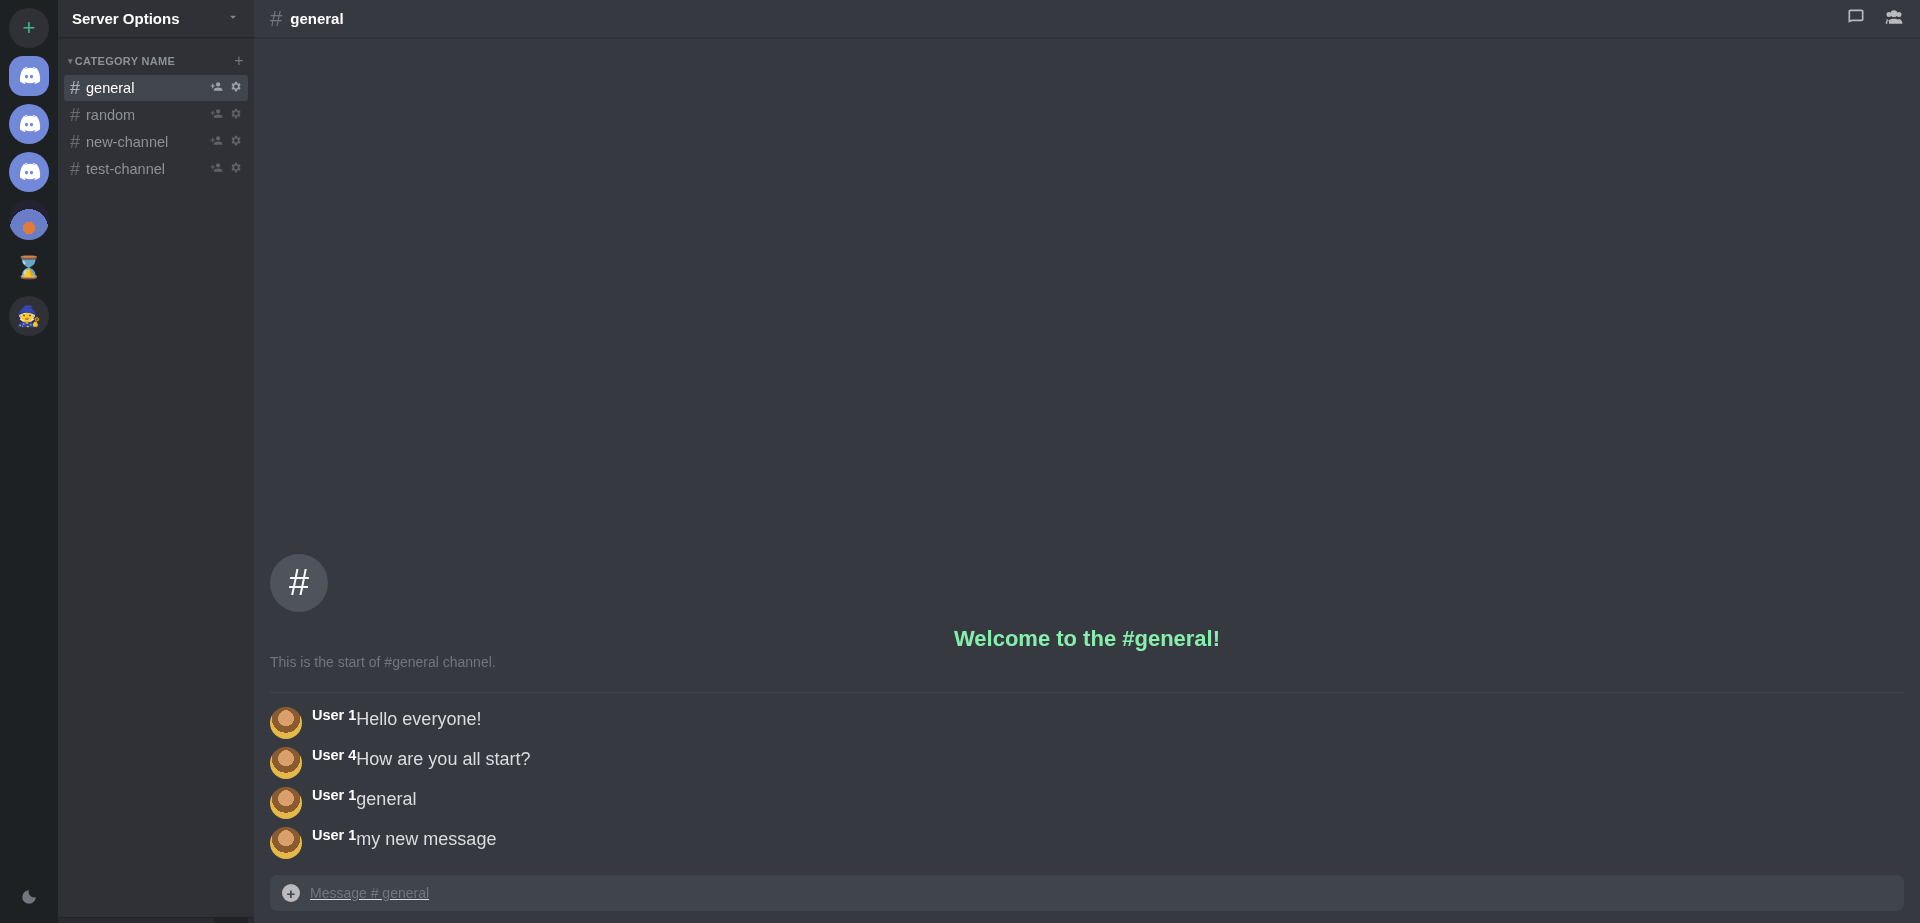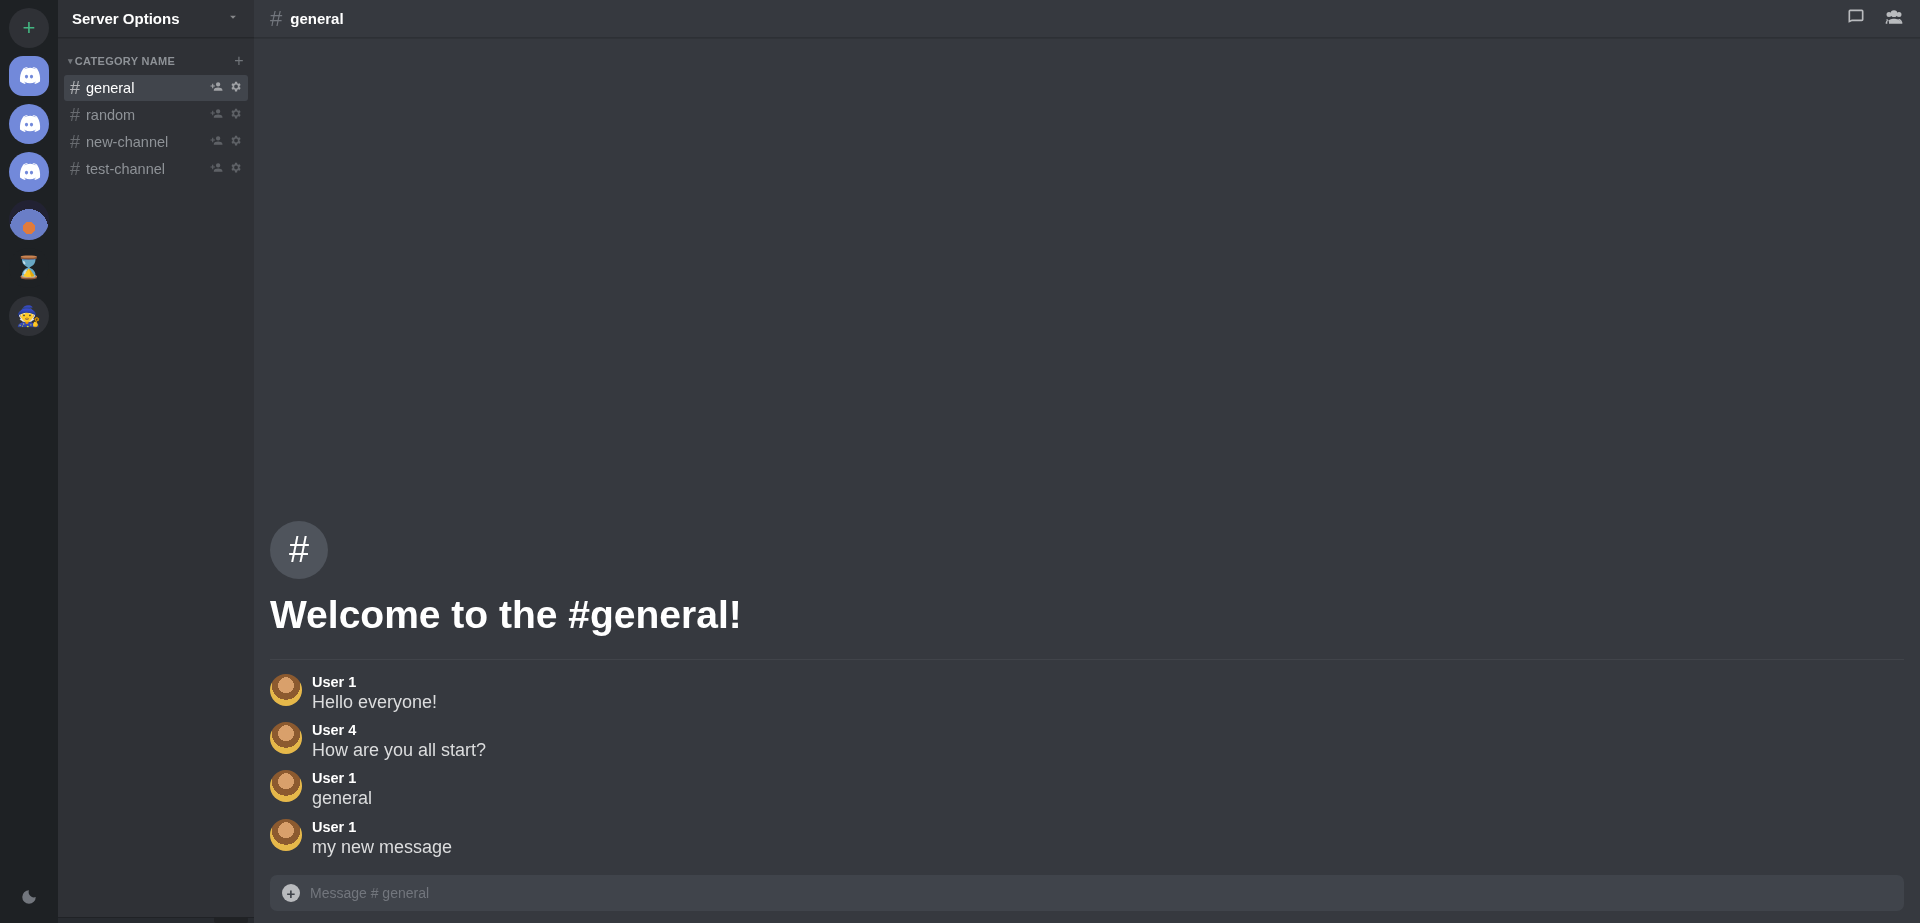--- a/index.html
+++ b/index.html
@@ -43,34 +43,34 @@
 .main { flex: 1; display: flex; flex-direction: column; background: #36393f; min-width: 0; }
 .chat-header { height: 38px; display: flex; align-items: center; padding: 0 16px; border-bottom: 1px solid rgba(0,0,0,.15); box-shadow: 0 1px 0 rgba(0,0,0,.1); flex-shrink: 0; }
 .chat-header .hash { color: #72767d; font-size: 22px; font-weight: 400; margin-right: 8px; }
 .chat-header .title { color: #fff; font-weight: 700; font-size: 15px; }
 .chat-header .tools { margin-left: auto; display: flex; gap: 18px; color: #b9bbbe; }
 .chat-header .tools svg { width: 20px; height: 20px; fill: #b9bbbe; cursor: pointer; }
 
 .scroller { flex: 1; overflow-y: auto; display: flex; flex-direction: column; justify-content: flex-end; padding: 0 16px; }
 .welcome { padding-top: 20px; }
 .welcome-icon { width: 58px; height: 58px; border-radius: 50%; background: #4f545c; display: flex; align-items: center; justify-content: center; color: #fff; font-size: 36px; font-weight: 400; }
-.welcome-title { color: #ffffff; font-size: 39px; font-weight: 800; margin-top: 14px; }
+.welcome-title { color: #86efac; font-size: 22px; font-weight: 800; margin-top: 14px; text-align: center; }
 .welcome-sub { color: #72767d; font-size: 14px; margin-top: 2px; }
 .divider { height: 1px; background: rgba(255,255,255,.06); margin: 22px 0 10px 0; }
 
 .msg { display: flex; padding: 4px 0; }
 .avatar { width: 32px; height: 32px; border-radius: 50%; margin-right: 10px; background: radial-gradient(circle at 50% 35%, #d9a06b 0 30%, #8c5a2f 30% 55%, #e6b84a 55%); flex-shrink: 0; }
-.msg-body { display: flex; flex-direction: column; }
+.msg-body { display: flex; flex-direction: row; }
 .msg-user { color: #fff; font-weight: 700; font-size: 14.5px; }
 .msg-text { color: #dcddde; font-size: 18px; line-height: 1.35; }
 
 .composer-wrap { padding: 12px 16px 12px 16px; flex-shrink: 0; }
 .composer { background: #40444b; border-radius: 7px; display: flex; align-items: center; padding: 0 12px; height: 36px; }
 .composer .add { width: 18px; height: 18px; border-radius: 50%; background: #b9bbbe; color: #40444b; display: flex; align-items: center; justify-content: center; font-size: 15px; font-weight: 800; margin-right: 10px; cursor: pointer; flex-shrink:0; }
-.composer input { flex: 1; background: transparent; border: none; outline: none; color: #dcddde; font-size: 14px; }
+.composer input { flex: 1; background: transparent; border: none; outline: none; color: #dcddde; font-size: 14px; text-decoration: underline; }
 .composer input::placeholder { color: #72767d; }
 
 svg.chev-down { width: 14px; height: 14px; fill: #fff; opacity: .7; }
 </style>
 </head>
 <body>
 
 <div class="app">
 
   <div class="guilds">
@@ -186,20 +186,21 @@
               <path d="M12 12a4 4 0 1 0-4-4 4 4 0 0 0 4 4zm6 0a3 3 0 1 0-3-3 3 3 0 0 0 3 3zM6 12a3 3 0 1 0-3-3 3 3 0 0 0 3 3zm6 2c-3 0-8 1.5-8 4.5V20h16v-1.5C20 15.5 15 14 12 14zm7 .5a6 6 0 0 1 3 4V20h-2v-1.5c0-1.6-1.5-3-4-4 1 0 2 .2 3 0zM5 14.5c-1 0-2-.2-3 0 2.5 1 4 2.4 4 4V20H2v-1.5a6 6 0 0 1 3-4z"></path>
             </svg>
         </span>
       </div>
     </div>
 
     <div class="scroller">
       <div class="welcome">
         <div class="welcome-icon">#</div>
         <div class="welcome-title">Welcome to the #general!</div>
+        <div class="welcome-sub">This is the start of #general channel.</div>
       </div>
       <div class="divider"></div>
       <div id="messages">
           <div class="msg">
             <div class="avatar"></div>
             <div class="msg-body">
               <div class="msg-user">User 1</div>
               <div class="msg-text">Hello everyone!</div>
             </div>
           </div>

